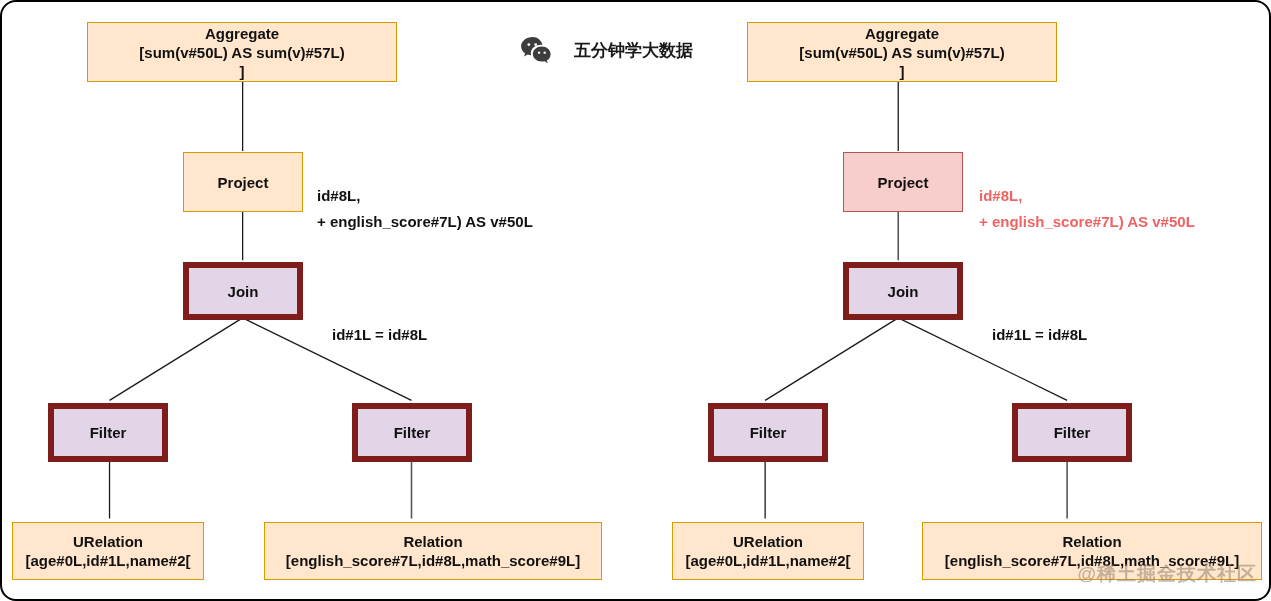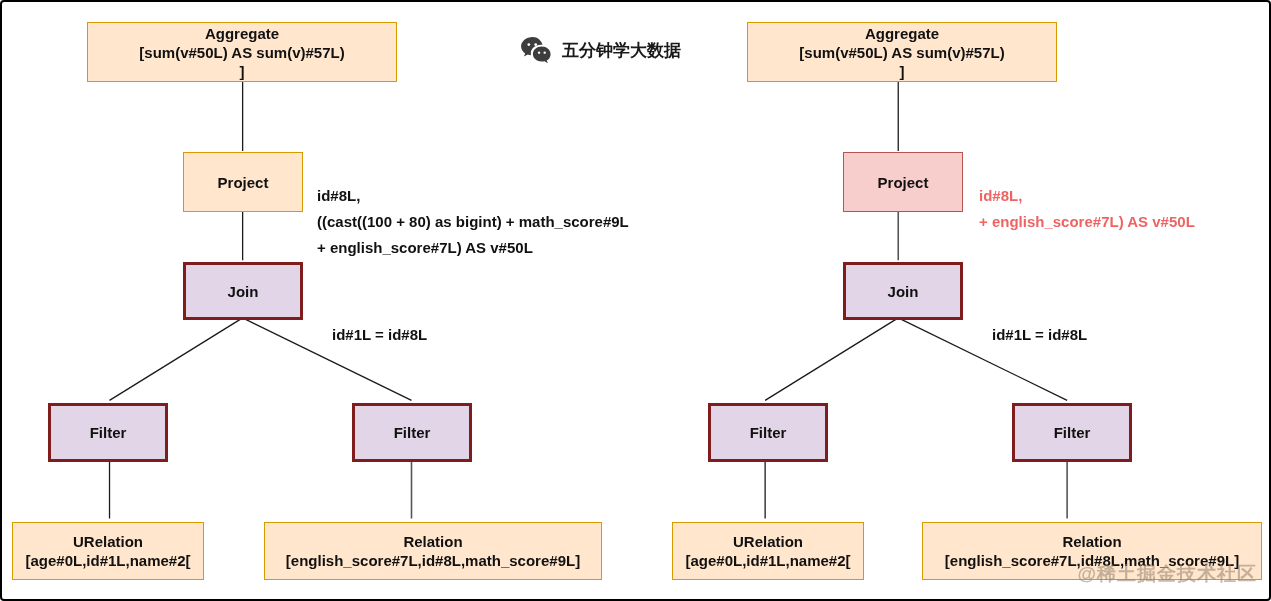--- a/index.html
+++ b/index.html
@@ -2,48 +2,48 @@
 <html><head>
 <meta charset="utf-8">
 <style>
   html,body{margin:0;padding:0;background:#fff;}
   .canvas{
     position:relative;
     width:1271px;height:601px;
     box-sizing:border-box;
     background:#fff;
     border:2px solid #000;
-    border-radius:4px;
+    border-radius:16px;
     overflow:hidden;
     font-family:"Liberation Sans", sans-serif;
   }
   .edges{position:absolute;left:0;top:0;width:100%;height:100%;pointer-events:none;}
   .node{
     position:absolute;
     box-sizing:border-box;
     display:flex;flex-direction:column;
     align-items:center;justify-content:center;
     font-weight:bold;color:#111;
     font-size:15px;line-height:19px;
     text-align:center;
   }
   .node.orange{background:#ffe6cc;border:1px solid #d79b00;}
-  .node.purple{background:#e1d5e7;border:3px solid #7f1d1d;}
+  .node.purple{background:#e1d5e7;border:6px solid #7f1d1d;}
   .node.pink{background:#f8cecc;border:1px solid #b85450;}
   .node-title{font-weight:bold;}
   .node-detail{font-weight:bold;}
   .note{
     position:absolute;
     font-size:15px;font-weight:bold;color:#111;
     line-height:26px;white-space:nowrap;margin-top:44px;
   }
   .note.red{color:#ee6462;}
   .wm-top{
     position:absolute;left:518px;top:33px;
-    display:flex;align-items:center;gap:8px;
+    display:flex;align-items:center;gap:20px;
   }
   .wm-top-text{
     font-size:17px;font-weight:bold;color:#1a1a1a;white-space:nowrap;
   }
   .wm-bottom{
     position:absolute;right:12px;bottom:12px;
     font-size:19px;font-weight:bold;
     color:rgba(150,130,110,0.55);
     white-space:nowrap;letter-spacing:1px;
   }
@@ -75,21 +75,20 @@
     <div class="node-detail">[sum(v#50L) AS sum(v)#57L)</div>
     <div class="node-detail">]</div>
   </div>
 
   <div class="node orange" style="left:181px;top:150px;width:120px;height:60px;">
     <div class="node-title">Project</div>
   </div>
 
   <div class="note" style="left:315px;top:137px;">
     <div>id#8L,</div>
-    <div>((cast((100 + 80) as bigint) + math_score#9L</div>
     <div>+ english_score#7L) AS v#50L</div>
   </div>
 
   <div class="node purple" style="left:181px;top:260px;width:120px;height:58px;">
     <div class="node-title">Join</div>
   </div>
 
   <div class="note" style="left:330px;top:276px;">
     <div>id#1L = id#8L</div>
   </div>

